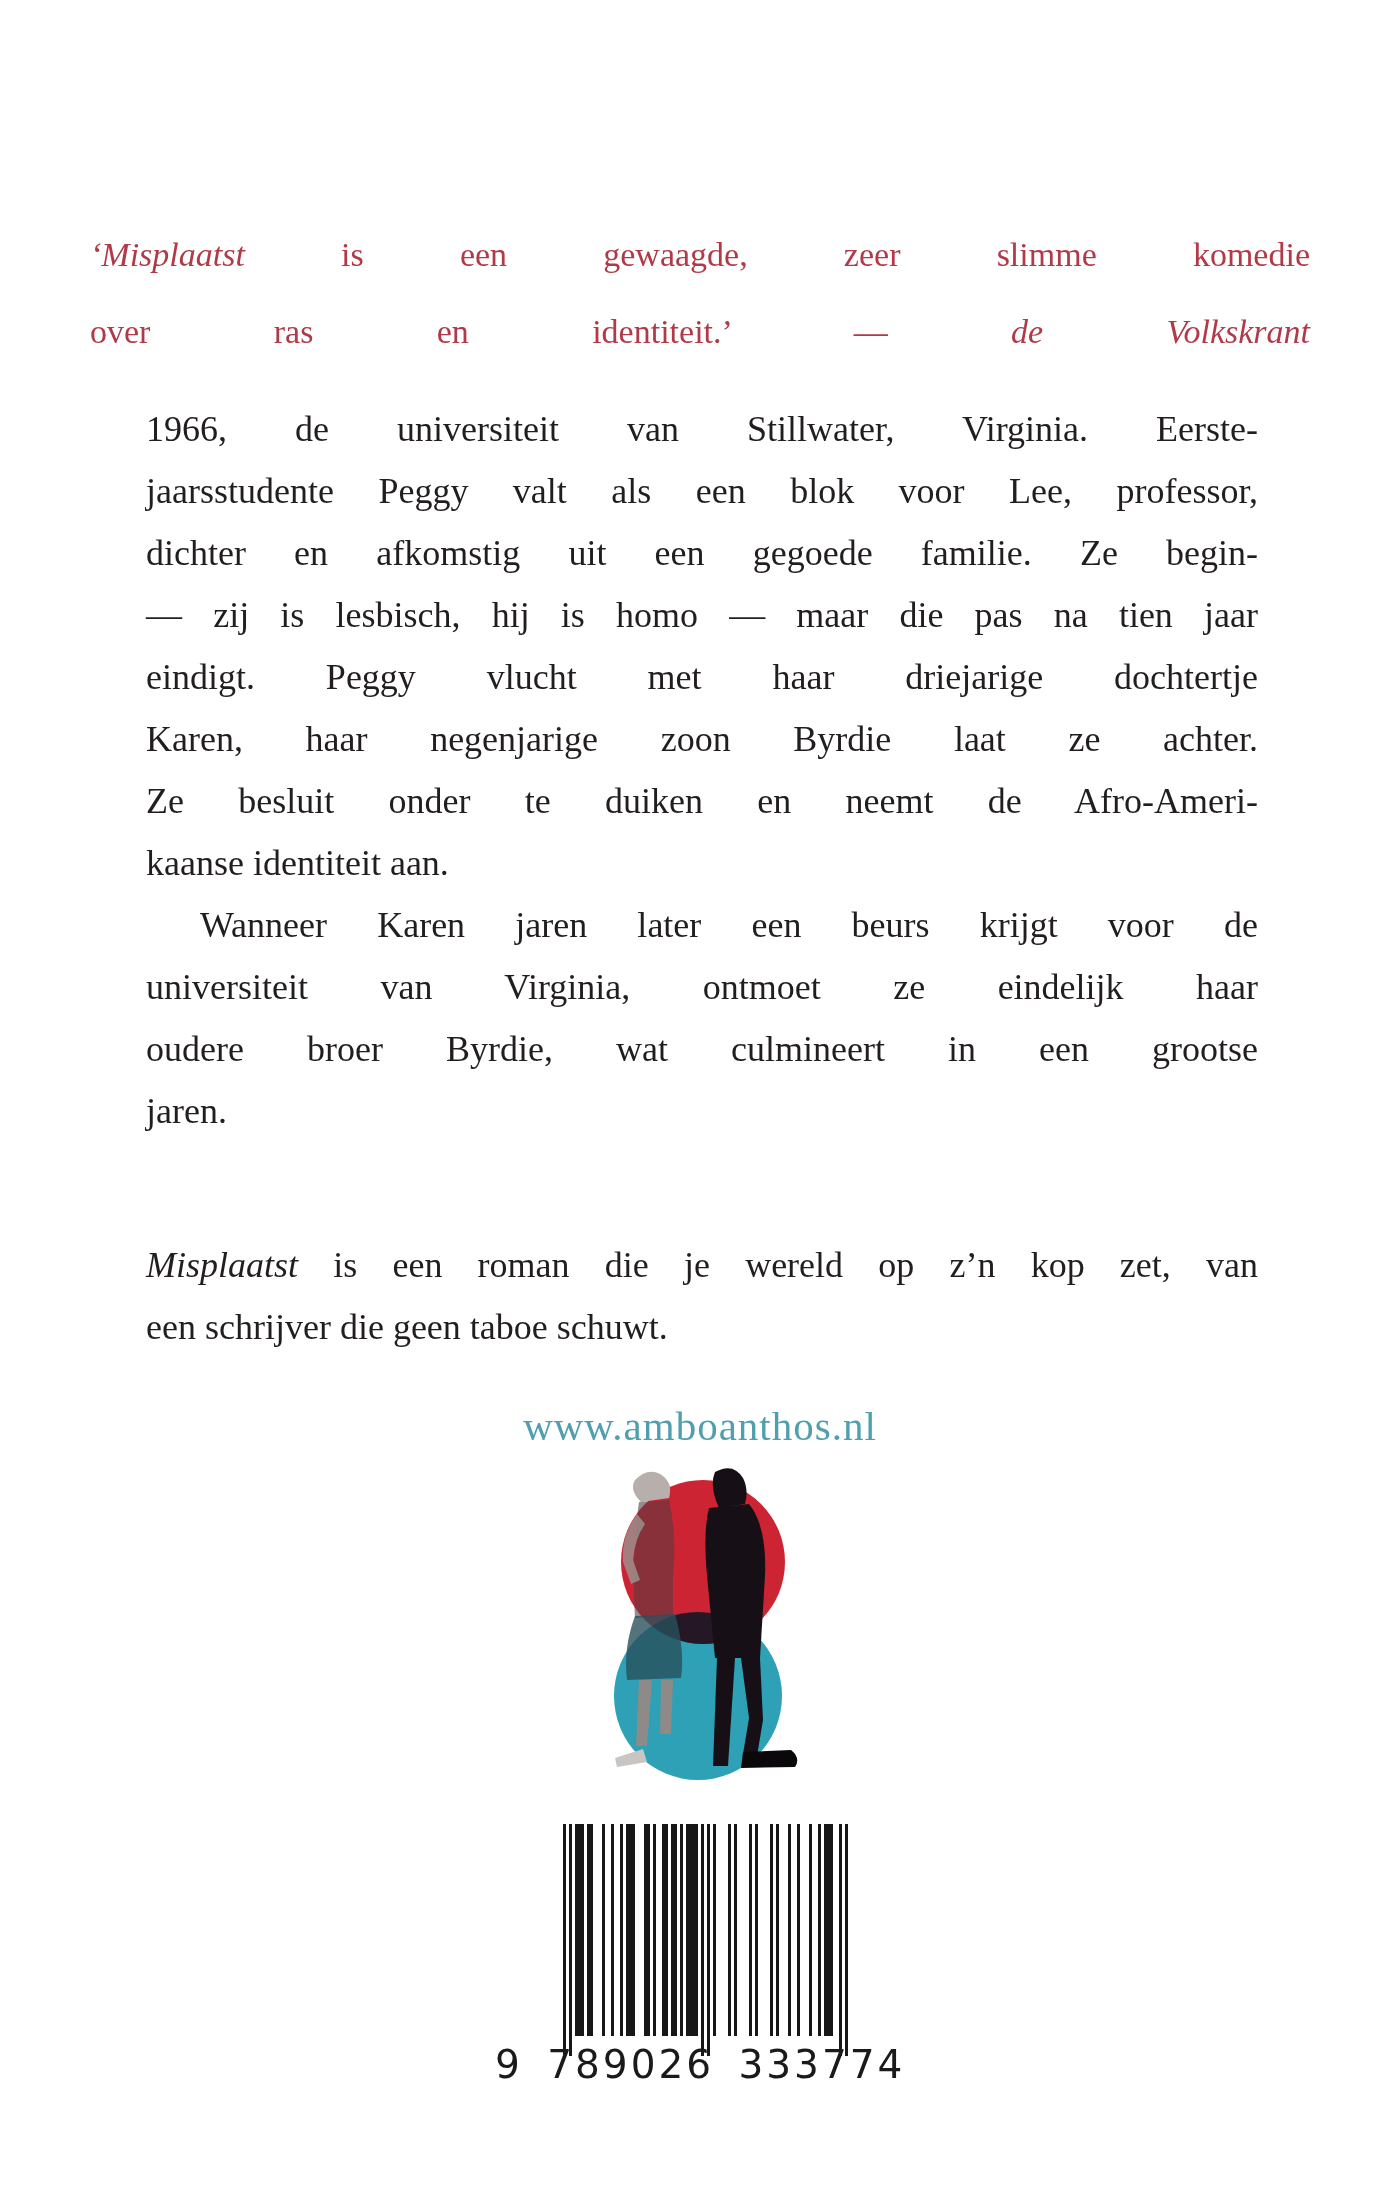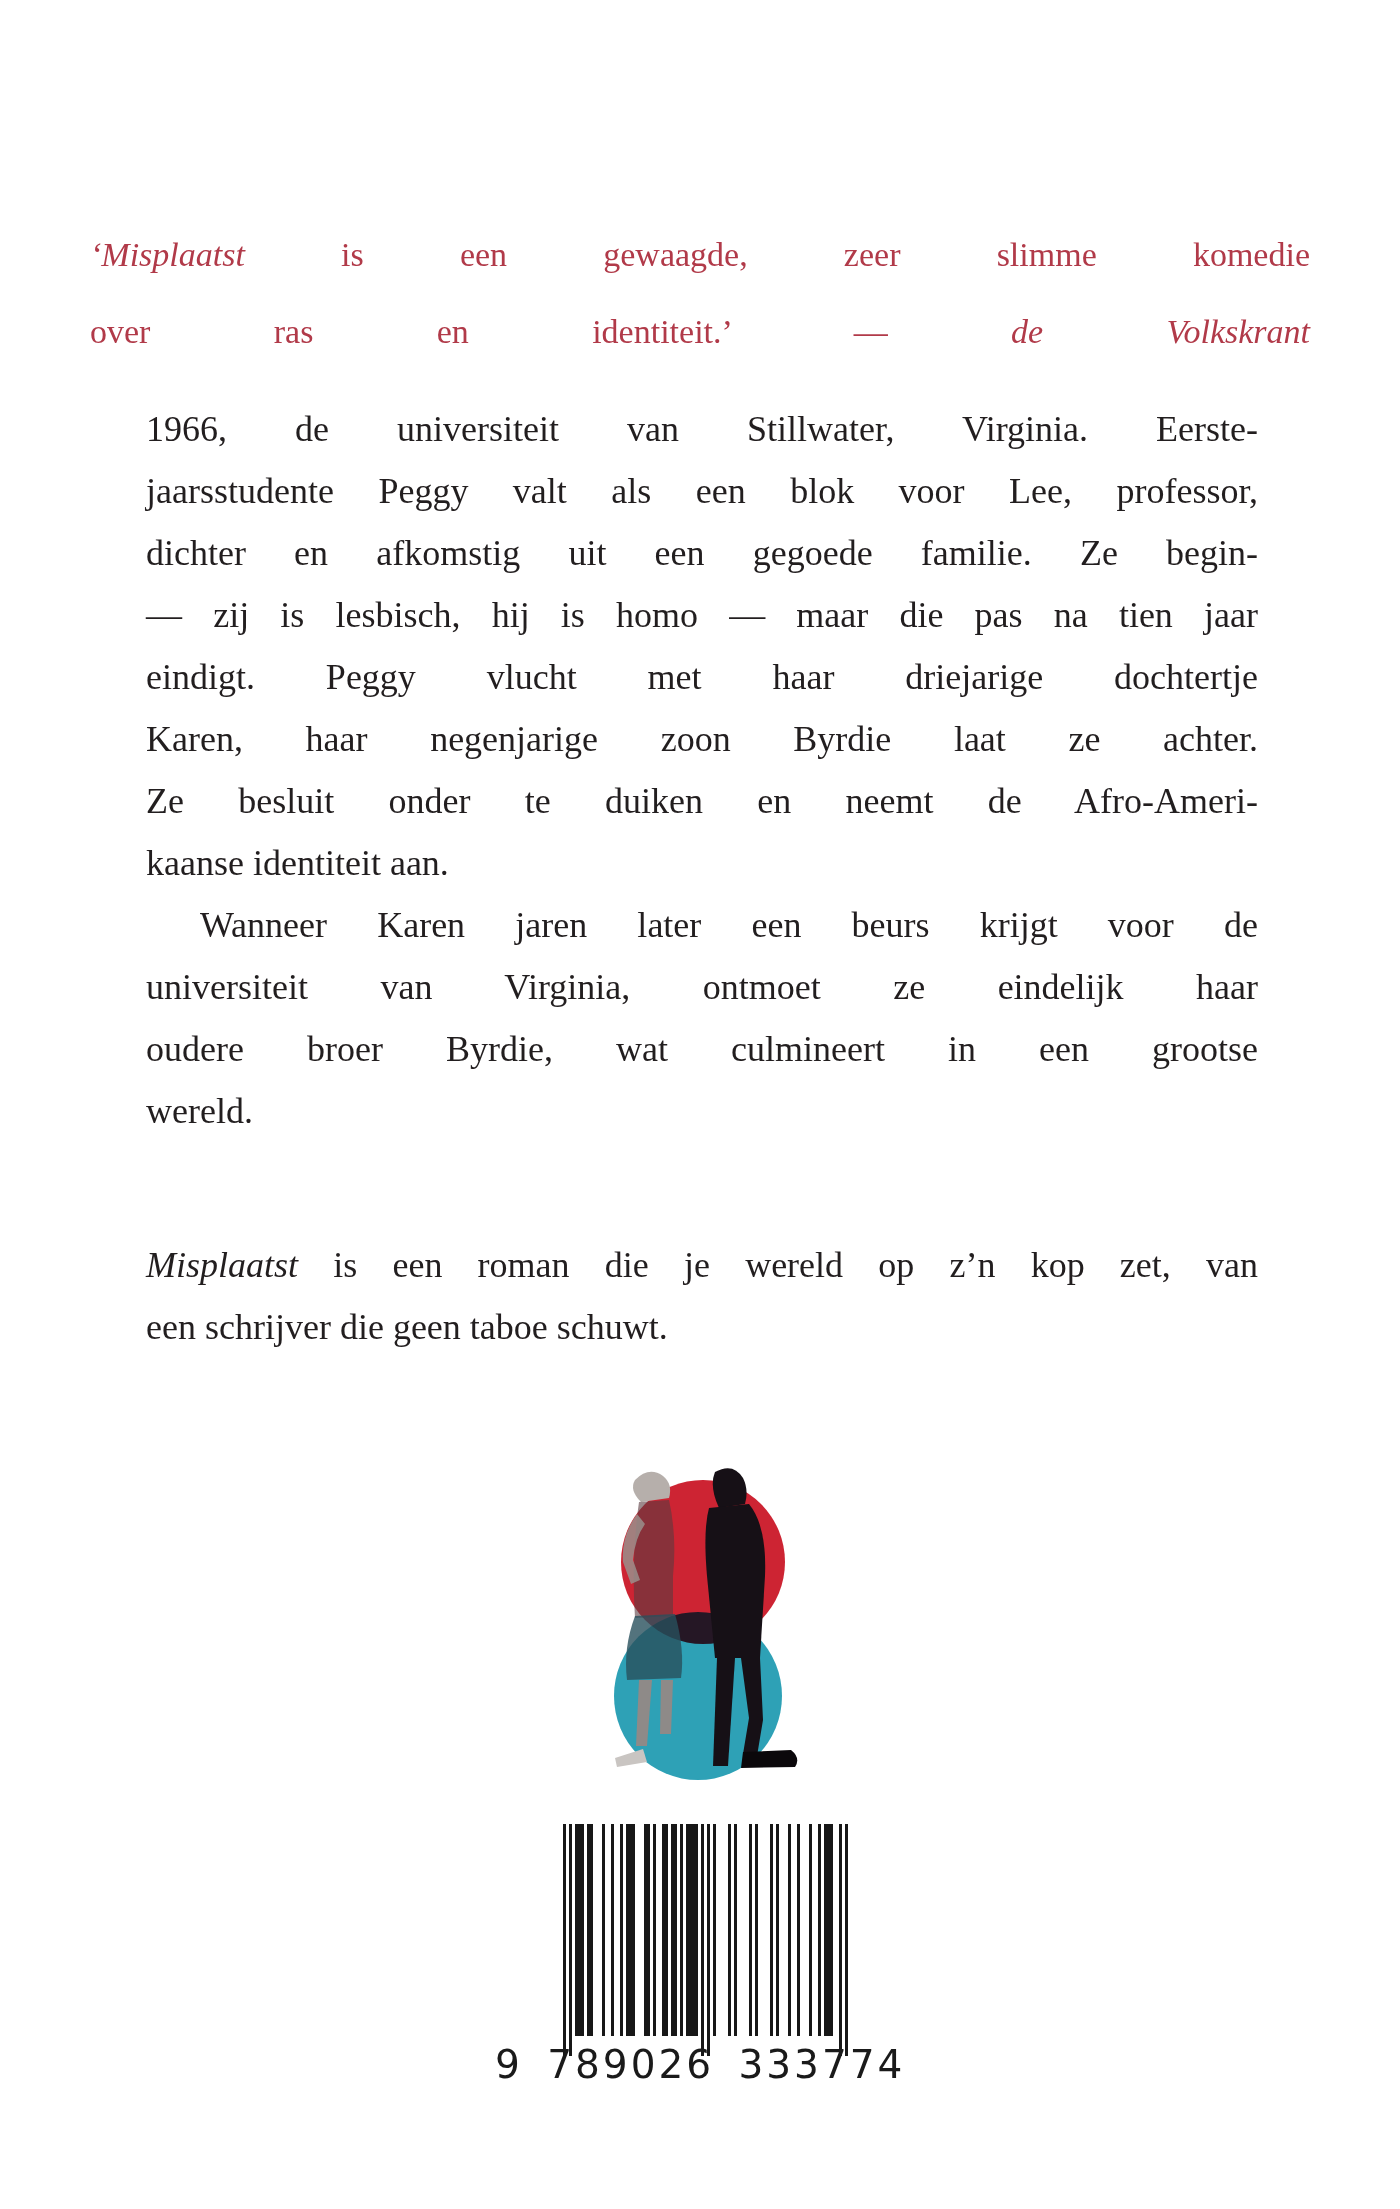--- a/index.html
+++ b/index.html
@@ -57,28 +57,29 @@
         <div class="line"><span>— zij is lesbisch, hij is homo — maar die pas na tien jaar</span></div>
         <div class="line"><span>eindigt. Peggy vlucht met haar driejarige dochtertje</span></div>
         <div class="line"><span>Karen, haar negenjarige zoon Byrdie laat ze achter.</span></div>
         <div class="line"><span>Ze besluit onder te duiken en neemt de Afro-Ameri-</span></div>
         <div class="line noj"><span>kaanse identiteit aan.</span></div>
       </div>
       <div>
         <div class="line ind"><span>Wanneer Karen jaren later een beurs krijgt voor de</span></div>
         <div class="line"><span>universiteit van Virginia, ontmoet ze eindelijk haar</span></div>
         <div class="line"><span>oudere broer Byrdie, wat culmineert in een grootse</span></div>
-        <div class="line noj"><span>wereld.</span></div>
+        <div class="line noj"><span>jaren.</span></div>
       </div>
       <div style="margin-top: 92px;">
         <div class="line"><span class="it">Misplaatst</span><span> is een roman die je wereld op z’n kop zet, van</span></div>
         <div class="line noj"><span>een schrijver die geen taboe schuwt.</span></div>
       </div>
     </div>
 
+  <div class="website" style="color: rgb(79, 159, 174);">www.amboanthos.nl</div>
 
   <div class="logo">
     <svg viewBox="0 0 226 318">
       <circle cx="126" cy="96" r="82" fill="#cd2433"></circle>
       <circle cx="121" cy="230" r="84" fill="#2ea1b6" style="mix-blend-mode:multiply"></circle>
       <g>
         <path d="M58 14 Q72 0 86 10 Q96 18 92 32 L64 36 Q52 24 58 14 Z" fill="#b6afab"></path>
         <path d="M62 36 L92 34 Q100 70 96 110 L96 150 L58 152 Q54 90 62 36 Z" fill="#5a3a40" opacity="0.6"></path>
         <path d="M60 48 Q44 70 46 96 L54 118 L63 114 L56 94 Q58 72 68 58 Z" fill="#9a8f8c" opacity="0.85"></path>
         <path d="M58 150 L98 148 Q108 184 104 212 L50 214 Q46 182 58 150 Z" fill="#28505c" opacity="0.8"></path>

